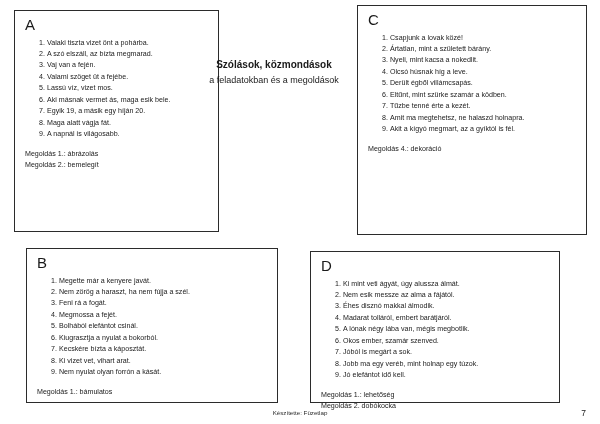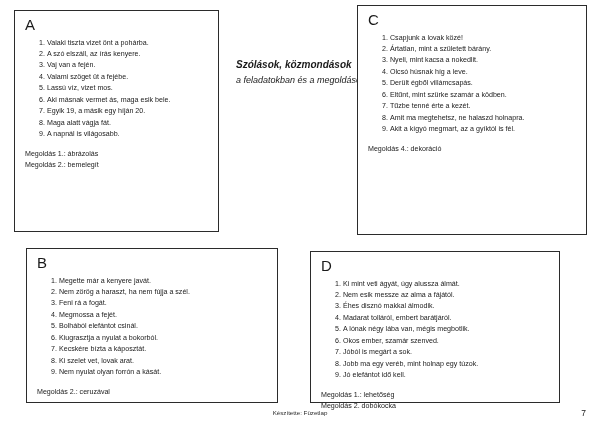--- a/index.html
+++ b/index.html
@@ -77,25 +77,24 @@
   
   #box-d {
     left: 310px;
     top: 251px;
     width: 250px;
     height: 152px;
   }
 
   #title-block {
     position: absolute;
-    left: 236px;
+    left: 204px;
     top: 58px;
     width: 140px;
-    text-align: left;
-    font-style: italic;
+    text-align: center;
   }
   .title-main {
     font-size: 10px;
     font-weight: bold;
     line-height: 1.35;
     margin: 0;
   }
   .title-sub {
     font-size: 9px;
     font-weight: normal;
@@ -122,21 +121,21 @@
 </style>
 </head>
 <body>
 
 <div class="page">
 
   <div class="box" id="box-a">
     <div class="box-letter">A</div>
     <ol class="items">
       <li>Valaki tiszta vizet önt a pohárba.</li>
-      <li>A szó elszáll, az írás kenyere.</li>
+      <li>A szó elszáll, az bízta megmarad.</li>
       <li>Vaj van a fején.</li>
       <li>Valami szöget üt a fejébe.</li>
       <li>Lassú víz, vizet mos.</li>
       <li>Aki másnak vermet ás, maga esik bele.</li>
       <li>Egyik 19, a másik egy híján 20.</li>
       <li>Maga alatt vágja fát.</li>
       <li>A napnál  is világosabb.</li>
     </ol>
     <div class="solutions">
       <div class="solution-line">Megoldás 1.: ábrázolás</div>
@@ -170,25 +169,25 @@
   <div class="box" id="box-b">
     <div class="box-letter">B</div>
     <ol class="items">
       <li>Megette már a kenyere javát.</li>
       <li>Nem zörög a haraszt, ha nem fújja a szél.</li>
       <li>Feni rá a fogát.</li>
       <li>Megmossa a fejét.</li>
       <li>Bolhából elefántot csinál.</li>
       <li>Kiugrasztja a nyulat a bokorból.</li>
       <li>Kecskére bízta a káposztát.</li>
-      <li>Ki szelet vet, lovak arat.</li>
+      <li>Ki vizet vet, vihart arat.</li>
       <li>Nem nyulat olyan forrón a kását.</li>
     </ol>
     <div class="solutions">
-      <div class="solution-line">Megoldás 2.: ceruzával</div>
+      <div class="solution-line">Megoldás 1.: bámulatos</div>
     </div>
   </div>
 
   <div class="box" id="box-d">
     <div class="box-letter">D</div>
     <ol class="items">
       <li>Ki mint veti ágyát, úgy alussza álmát.</li>
       <li>Nem esik messze az alma a fájától.</li>
       <li>Éhes disznó makkal álmodik.</li>
       <li>Madarat tolláról, embert barátjáról.</li>

